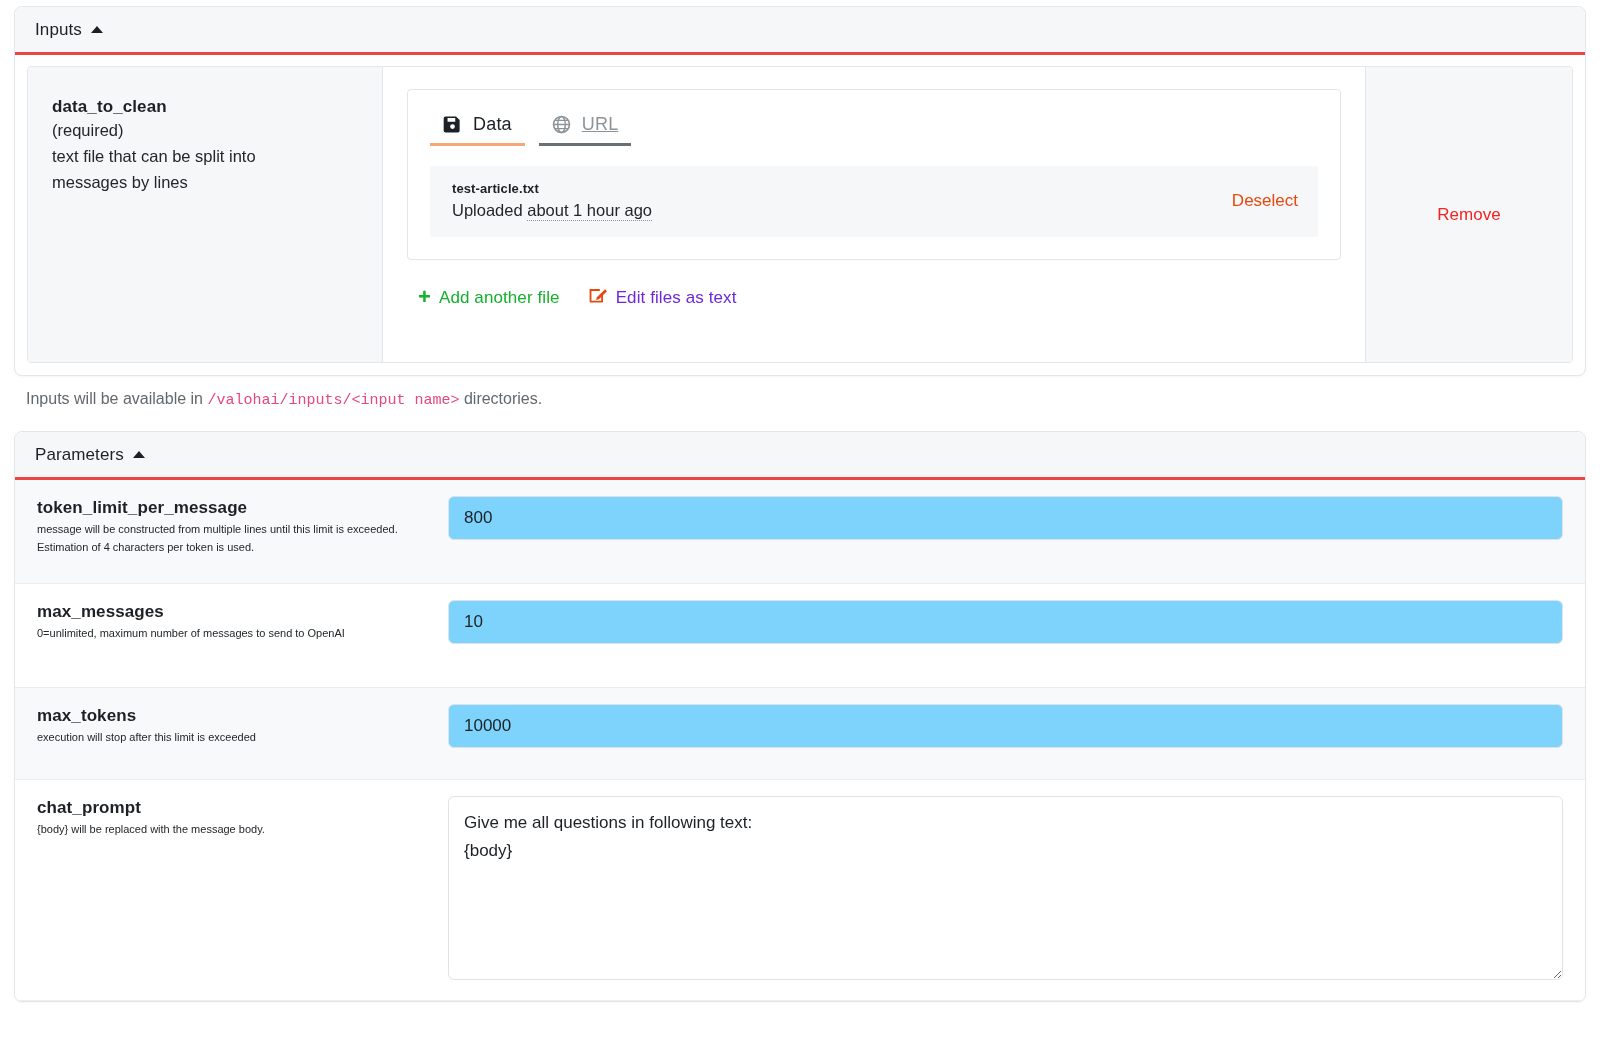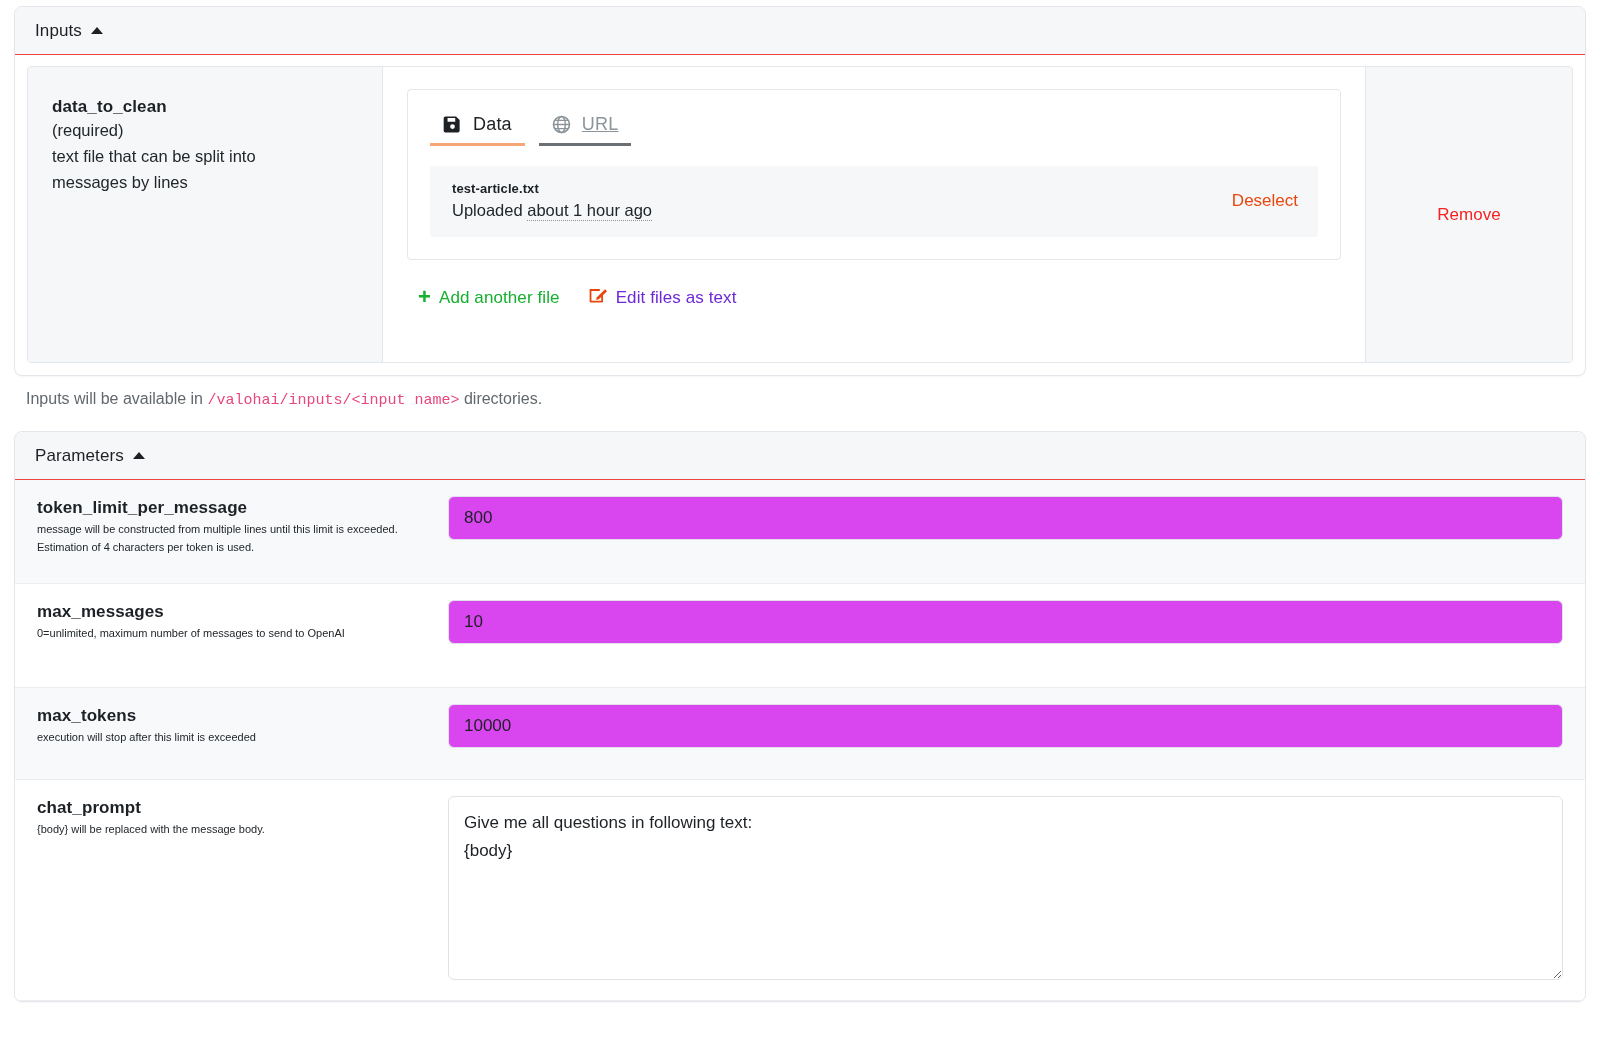--- a/index.html
+++ b/index.html
@@ -20,21 +20,21 @@
   
   .card {
     background: #ffffff;
     border: 1px solid #e3e6ea;
     border-radius: 8px;
     box-shadow: 0 1px 2px rgba(16,24,40,0.04);
     overflow: hidden;
   }
   .card-header {
     background: #f6f7f8;
-    border-bottom: 1px solid #ef4444;
+    border-bottom: 3px solid #ef4444;
     height: 48px;
     display: flex;
     align-items: center;
     padding: 0 20px;
   }
   .card-header-title {
     font-size: 17px;
     color: #1d2125;
     font-weight: 400;
     letter-spacing: 0.1px;
@@ -239,21 +239,21 @@
   }
   .param-field {
     flex: 1;
     padding: 16px 22px 16px 12px;
   }
   .txt-input {
     width: 100%;
     height: 44px;
     border: 1px solid #dfe2e6;
     border-radius: 6px;
-    background: #d946ef;
+    background: #7dd3fc;
     font-size: 17px;
     color: #1d2125;
     padding: 0 15px;
     font-family: "Liberation Sans", sans-serif;
     outline: none;
   }
   .txt-area {
     width: 100%;
     height: 184px;
     border: 1px solid #dfe2e6;

